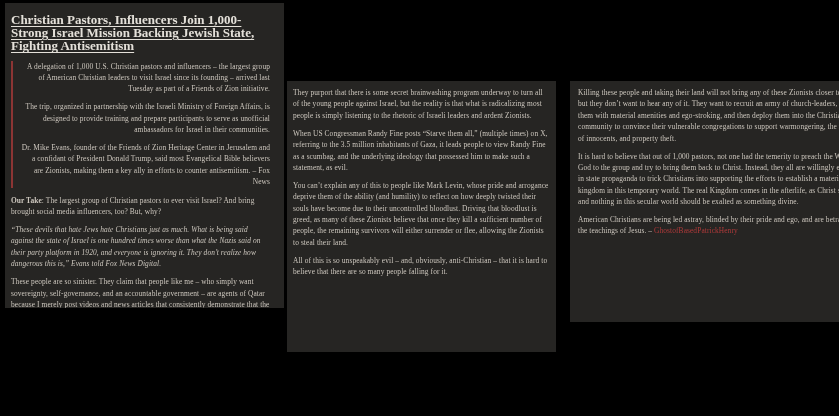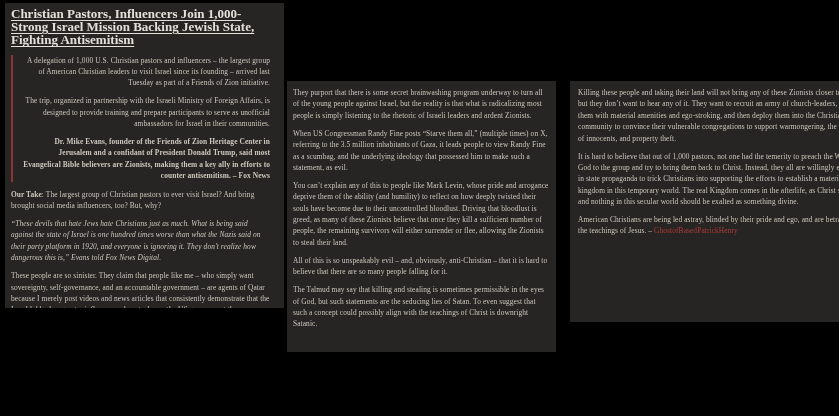--- a/index.html
+++ b/index.html
@@ -15,21 +15,21 @@
   body{
     width:839px;height:416px;position:relative;overflow:hidden;
     font-family:"Liberation Serif", serif;
   }
   .card{
     position:absolute;
     background:var(--card-bg);
     color:var(--body-color);
     overflow:hidden;
   }
-  #left-card{ left:5px;  top:3px;  width:279px; height:305px; padding:4px 14px 6px 6px; }
+  #left-card{ left:5px;  top:3px;  width:279px; height:305px; padding:10px 14px 6px 6px; }
   #middle-card{ left:287px; top:72px; width:269px; height:271px; padding:6px 6px 6px 6px;margin-top:9px; }
   #right-card{ left:570px; top:81px; width:297px; height:241px; padding:6px 5px 6px 8px; }
 
   h1.headline{
     font-size:13px; line-height:13.2px; font-weight:bold;
     margin:0 0 8px 0;
   }
   h1.headline a{
     color:var(--heading-color);
     text-decoration:underline;
@@ -40,21 +40,21 @@
     font-size:7.4px; line-height:11.4px;
     margin:0 0 6.5px 0;
     letter-spacing:0.1px;
   }
   blockquote{
     border-left:2px solid var(--quote-bar-color);
     padding-left:8px;
     margin:0 0 7px 0;
     text-align:right;
   }
-  blockquote p:last-child{margin-bottom:0;font-weight:bold;}
+  blockquote p:last-child{margin-bottom:0;}
   .italic{font-style:italic;}
   strong{font-weight:bold;}
   a.signature{
     color:var(--link-red);
     text-decoration:none;
     cursor:pointer;
   }
 </style>
 </head>
 <body>
@@ -71,20 +71,19 @@
   <p><strong>Our Take</strong><span>: The largest group of Christian pastors to ever visit Israel? And bring brought social media influencers, too? But, why?</span></p>
   <p class="italic">“These devils that hate Jews hate Christians just as much. What is being said against the state of Israel is one hundred times worse than what the Nazis said on their party platform in 1920, and everyone is ignoring it. They don’t realize how dangerous this is,” Evans told Fox News Digital.</p>
   <p>These people are so sinister. They claim that people like me – who simply want sovereignty, self-governance, and an accountable government – are agents of Qatar because I merely post videos and news articles that consistently demonstrate that the Israel lobby has greater influence and control over the US government than American citizens do. They are also now saying that we are worse than Nazis, which is definitely a gaslighting dog-whistle to bring retribution – violent or otherwise – against the critics of Israel.</p>
 </section>
 
 <section class="card" id="middle-card">
   <p>They purport that there is some secret brainwashing program underway to turn all of the young people against Israel, but the reality is that what is radicalizing most people is simply listening to the rhetoric of Israeli leaders and ardent Zionists.</p>
   <p>When US Congressman Randy Fine posts “Starve them all,” (multiple times) on X, referring to the 3.5 million inhabitants of Gaza, it leads people to view Randy Fine as a scumbag, and the underlying ideology that possessed him to make such a statement, as evil.</p>
   <p>You can’t explain any of this to people like Mark Levin, whose pride and arrogance deprive them of the ability (and humility) to reflect on how deeply twisted their souls have become due to their uncontrolled bloodlust. Driving that bloodlust is greed, as many of these Zionists believe that once they kill a sufficient number of people, the remaining survivors will either surrender or flee, allowing the Zionists to steal their land.</p>
   <p>All of this is so unspeakably evil – and, obviously, anti-Christian – that it is hard to believe that there are so many people falling for it.</p>
-  <p>The Talmud may say that killing and stealing is sometimes permissible in the eyes of God, but such statements are the seducing lies of Satan. To even suggest that such a concept could possibly align with the teachings of Christ is downright Satanic.</p>
 </section>
 
 <section class="card" id="right-card">
   <p>Killing these people and taking their land will not bring any of these Zionists closer to God, but they don’t want to hear any of it. They want to recruit an army of church-leaders, bribe them with material amenities and ego-stroking, and then deploy them into the Christian community to convince their vulnerable congregations to support warmongering, the murder of innocents, and property theft.</p>
   <p>It is hard to believe that out of 1,000 pastors, not one had the temerity to preach the Word of God to the group and try to bring them back to Christ. Instead, they all are willingly engaged in state propaganda to trick Christians into supporting the efforts to establish a material kingdom in this temporary world. The real Kingdom comes in the afterlife, as Christ said, and nothing in this secular world should be exalted as something divine.</p>
   <p><span>American Christians are being led astray, blinded by their pride and ego, and are betraying the teachings of Jesus. – </span><a class="signature">GhostofBasedPatrickHenry</a></p>
 </section>
 
 </body></html>

